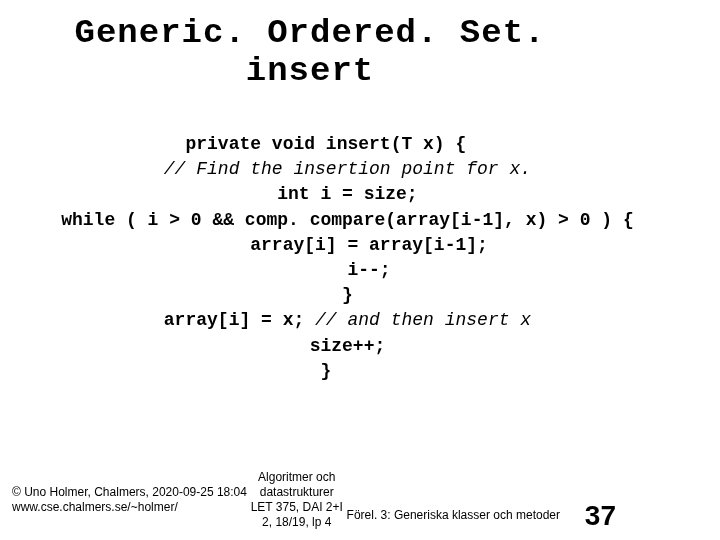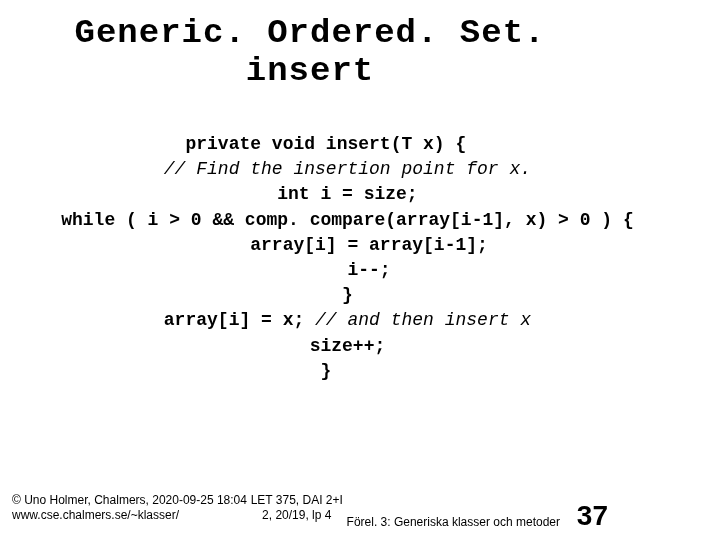--- a/index.html
+++ b/index.html
@@ -63,21 +63,21 @@
   .footer-center {
     flex: 1 1 auto;
     text-align: center;
   }
   .footer-right {
     flex: 0 0 auto;
     text-align: right;
   }
   .page-num {
     position: absolute;
-    right: 12px;
+    right: 4px;
     bottom: 8px;
     font-family: Arial, Helvetica, sans-serif;
     font-size: 28px;
     font-weight: bold;
     color: #000;
   }
   .footer-right-holder {
     padding-right: 48px;
     margin-top: 30px;
   }
@@ -96,24 +96,25 @@
 <span>        array[i] = array[i-1];</span>
 <span>        i--;</span>
 <span>    }</span>
 <span>    array[i] = x; </span><span class="italic">// and then insert x</span>
 <span>    size++;</span>
 <span>}</span></div>
 
   <div class="footer">
     <div class="footer-left">
       <div>© Uno Holmer, Chalmers, 2020-09-25 18:04</div>
-      <div>www.cse.chalmers.se/~klasser/</div>
+      <div>www.cse.chalmers.se/~holmer/</div>
     </div>
     <div class="footer-center">
-      <div>LET 375, DAI 2+I 2, 20/19, lp 4</div>
+      <div>Algoritmer och datastrukturer</div>
+      <div>LET 375, DAI 2+I 2, 18/19, lp 4</div>
     </div>
     <div class="footer-right footer-right-holder">
       <div>Förel. 3: Generiska klasser och metoder</div>
     </div>
   </div>
 
   <div class="page-num">37</div>
 
 </div>
 

